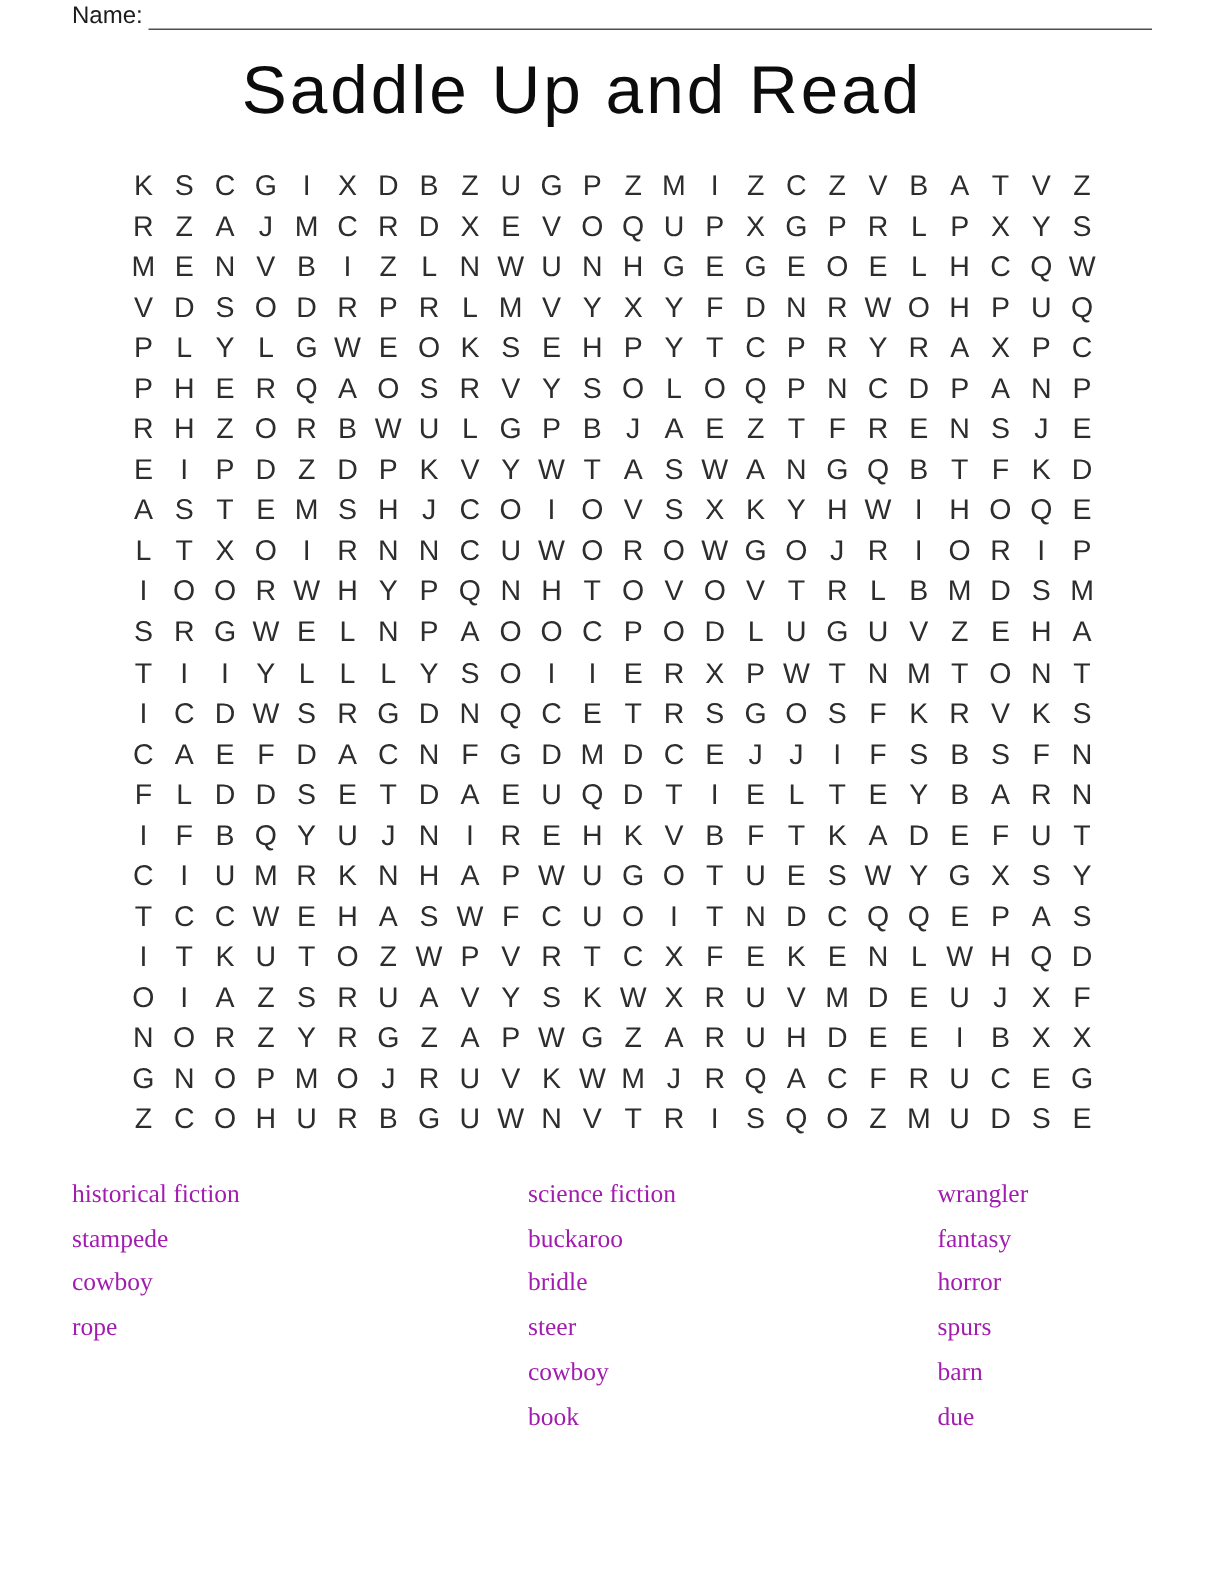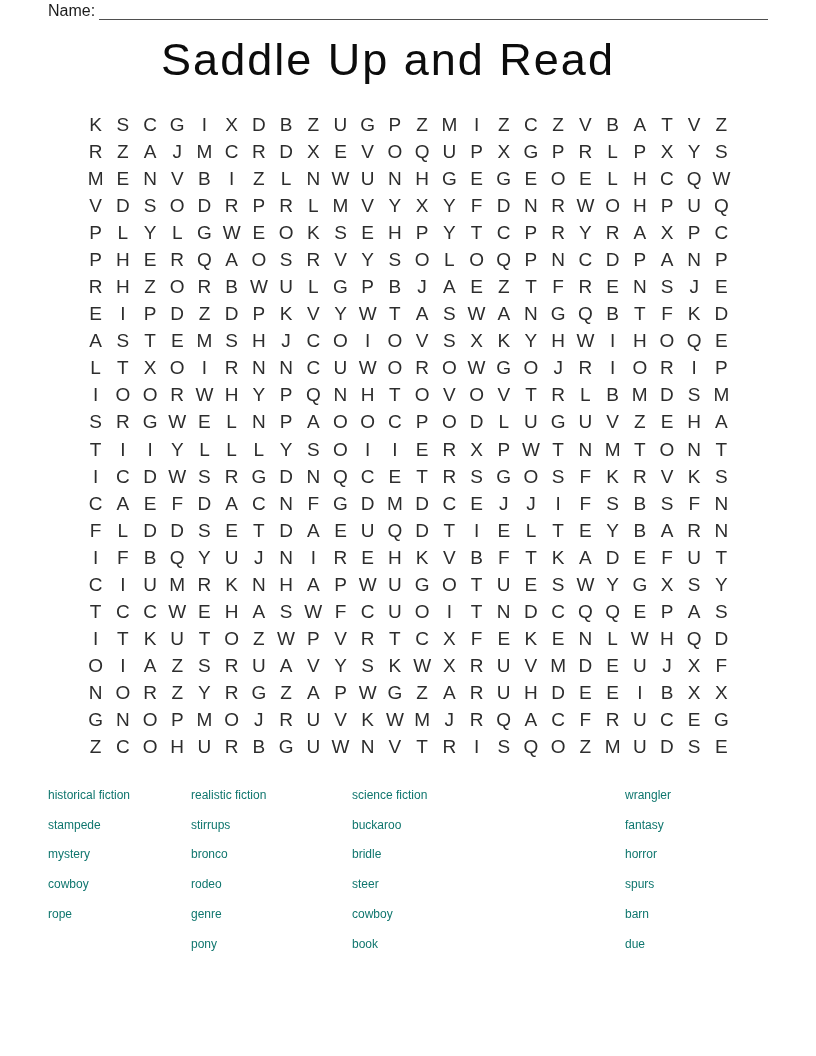--- a/index.html
+++ b/index.html
@@ -82,24 +82,25 @@
   .word-col {
     position: absolute;
     top: 0;
   }
   .col-0 { left: 0px; }
   .col-1 { left: 143px; }
   .col-2 { left: 304px; }
   .col-3 { left: 433px; }
   .col-4 { left: 577px; }
   .word {
-    font-size: 12px;
+    font-size: 17px;
     line-height: 29.7px;
-    color: #0f766e;
+    color: #a21caf;
     white-space: nowrap;
+    font-family: Liberation Serif, serif;
   }
 </style>
 </head>
 <body>
 
 <div class="page">
 
   <div class="name-row">
     <span class="name-label">Name:</span>
     <span class="name-line"></span>
@@ -683,31 +684,22 @@
       <div class="cell">U</div>
       <div class="cell">D</div>
       <div class="cell">S</div>
       <div class="cell">E</div>
     </div>
 
   <div class="word-list">
       <div class="word-col col-0">
         <div class="word">historical fiction</div>
         <div class="word">stampede</div>
-        <div class="word">mystery</div>
         <div class="word">cowboy</div>
         <div class="word">rope</div>
-      </div>
-      <div class="word-col col-1">
-        <div class="word">realistic fiction</div>
-        <div class="word">stirrups</div>
-        <div class="word">bronco</div>
-        <div class="word">rodeo</div>
-        <div class="word">genre</div>
-        <div class="word">pony</div>
       </div>
       <div class="word-col col-2">
         <div class="word">science fiction</div>
         <div class="word">buckaroo</div>
         <div class="word">bridle</div>
         <div class="word">steer</div>
         <div class="word">cowboy</div>
         <div class="word">book</div>
       </div>
       <div class="word-col col-4">

